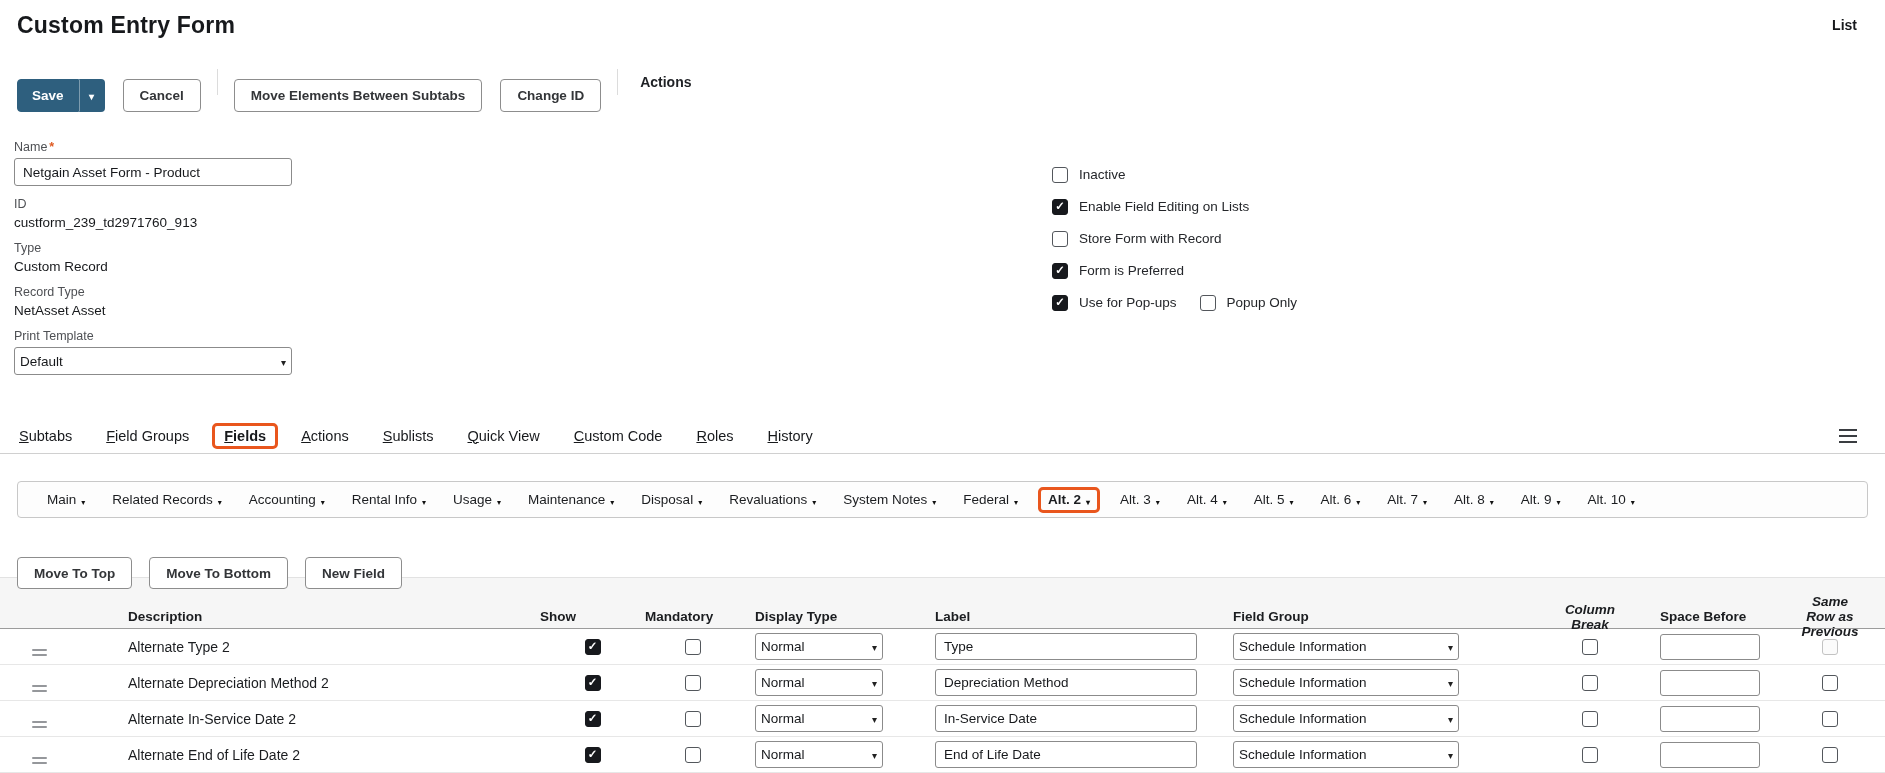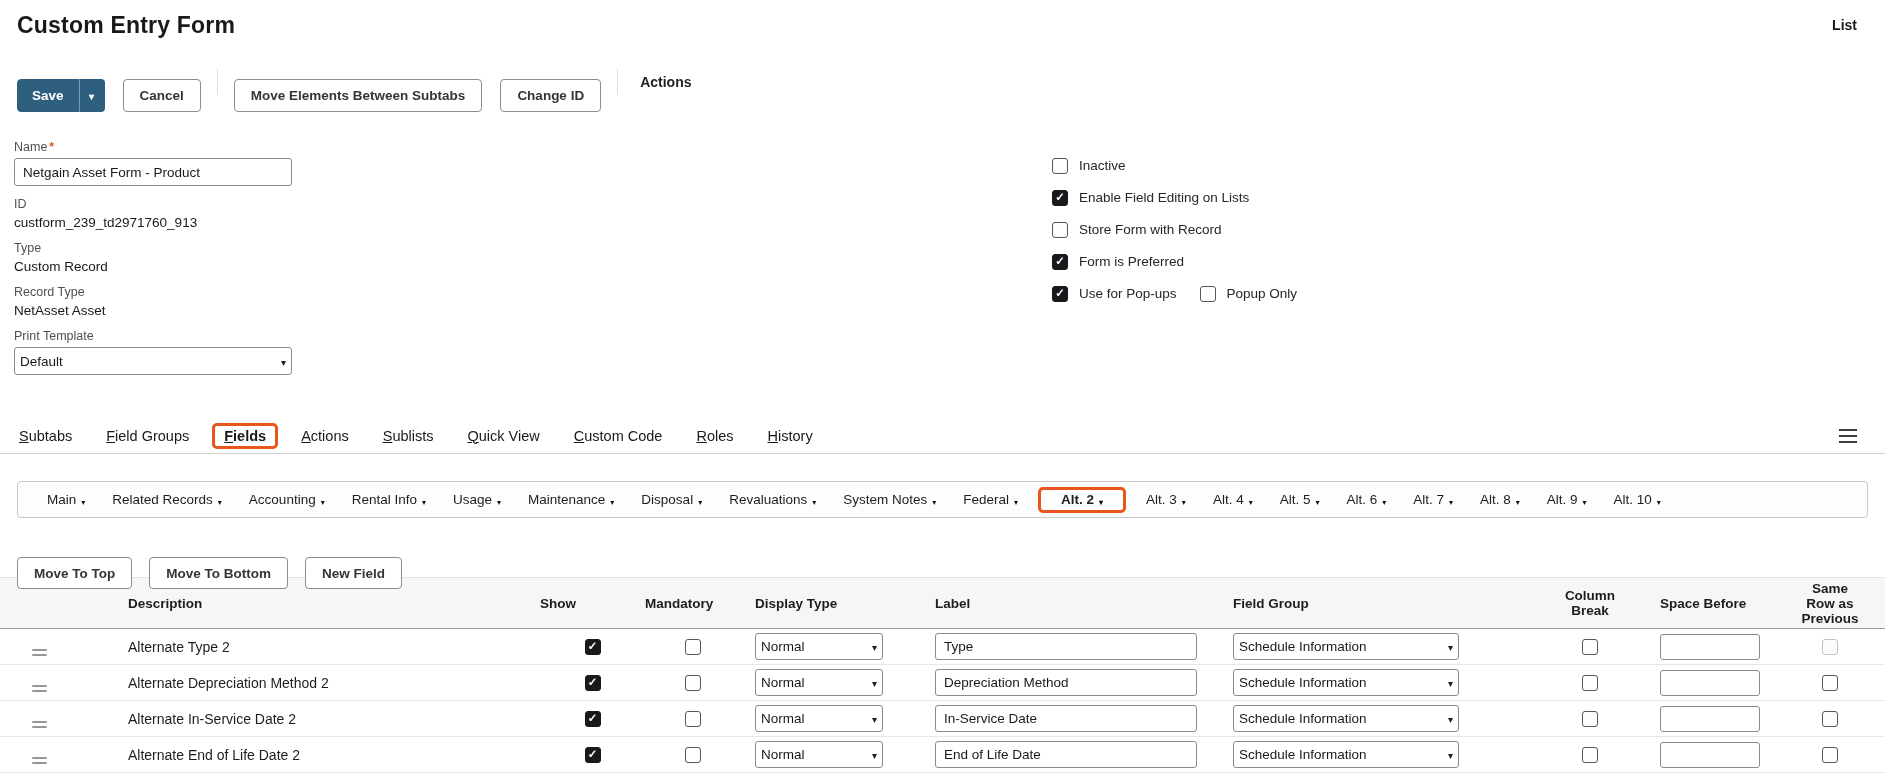--- a/index.html
+++ b/index.html
@@ -38,21 +38,21 @@
   .tinput { border:1px solid #8b8b8b; border-radius:3px; height:28px; padding:0 8px;
     font-size:13.5px; font-family:"Liberation Sans", sans-serif; color:#17191c; background:#fff; }
   .name-input { width:278px; }
 
   .sel { display:inline-flex; align-items:center; justify-content:space-between;
     border:1px solid #8b8b8b; border-radius:3px; background:#fff; height:28px;
     padding:0 5px; font-size:13.5px; color:#17191c; cursor:pointer; }
   .sel-caret::after { content:"▾"; font-size:10px; color:#222; line-height:1; }
   .pt-select { width:278px; }
 
-  .fright { position:absolute; left:1052px; top:17px; }
+  .fright { position:absolute; left:1052px; top:26px; }
   .opt-row { display:flex; align-items:center; gap:11px; height:17px; margin-bottom:15px; }
   .opt-label { font-size:13.5px; color:#24262a; }
   .second-pair { margin-left:12px; }
 
   .cb { width:16px; height:16px; border:1.6px solid #53575c; border-radius:3px; background:#fff;
     display:inline-flex; align-items:center; justify-content:center; cursor:pointer; flex:none; }
   .cb[data-checked="true"] { background:var(--c-check, #17191d); border-color:var(--c-check, #17191d); }
   .cb[data-checked="true"]::after { content:"✓"; color:#fff; font-size:11.5px; font-weight:700; line-height:1; }
   [data-disabled="true"] .cb { border-color:#c3c3c3; background:#fbfbfb; }
 
@@ -69,41 +69,41 @@
 
   
   .subtab-strip { display:flex; align-items:center; gap:27px; height:37px; margin:27px 17px 0 17px;
     border:1px solid #c8c8c8; border-radius:4px; padding:0 20px 0 29px; background:#fdfdfd;
     overflow:hidden; }
   .subtab { display:flex; align-items:center; gap:5px; font-size:13.5px; color:#1b1d20;
     cursor:pointer; white-space:nowrap; }
   .scaret { margin-top:1px; }
   .scaret::after { content:"▾"; font-size:8px; color:#111; line-height:1; }
   .subtab[data-hl="true"] { border:3px solid var(--c-highlight, #e9561d); border-radius:5px;
-    padding:2px 20px; margin:0 -7px; font-weight:700; }
+    padding:2px 7px; margin:0 -7px; font-weight:700; }
 
   
   .table-actions { display:flex; gap:17px; margin:11px 0 0 17px; height:32px; }
   .table-actions .btn { height:32px; }
 
   
   .gtable { margin-top:16px; width:1885px; }
   .ghead, .trow { display:grid;
     grid-template-columns:90px 450px 105px 95px 165px 310px 305px 140px 115px 110px;
     align-items:center; }
   .ghead { height:52px; background:#f6f6f6; border-top:1px solid #e2e2e2;
     border-bottom:1px solid #9c9c9c; font-weight:700; font-size:13.5px; color:#1b1d20; }
   .trow { height:36px; border-bottom:1px solid #e7e7e7; background:#fff; }
   .hc { line-height:15px; }
   .h-desc { padding-left:38px; }
   .h-center { text-align:left; }
   .h-disp { padding-left:15px; }
   .h-label { padding-left:30px; }
   .h-fg { padding-left:18px; }
-  .h-narrow { max-width:62px; margin:2px auto; text-align:center; }
+  .h-narrow { max-width:62px; margin:16px auto; text-align:center;font-style:italic; }
 
   .c-drag { padding-left:32px; }
   .drag { display:inline-flex; flex-direction:column; gap:3px; width:15px; cursor:grab; }
   .drag::before, .drag::after { content:""; height:2px; background:#95979b; border-radius:1px; }
   .c-desc { padding-left:38px; font-size:14px; color:#1b1d20; white-space:nowrap; overflow:hidden; }
   .c-center { display:flex; justify-content:center; }
   .c-disp { padding-left:15px; }
   .disp-select { width:128px; height:27px; }
   .c-label { padding-left:30px; }
   .label-input { width:262px; height:27px; }

